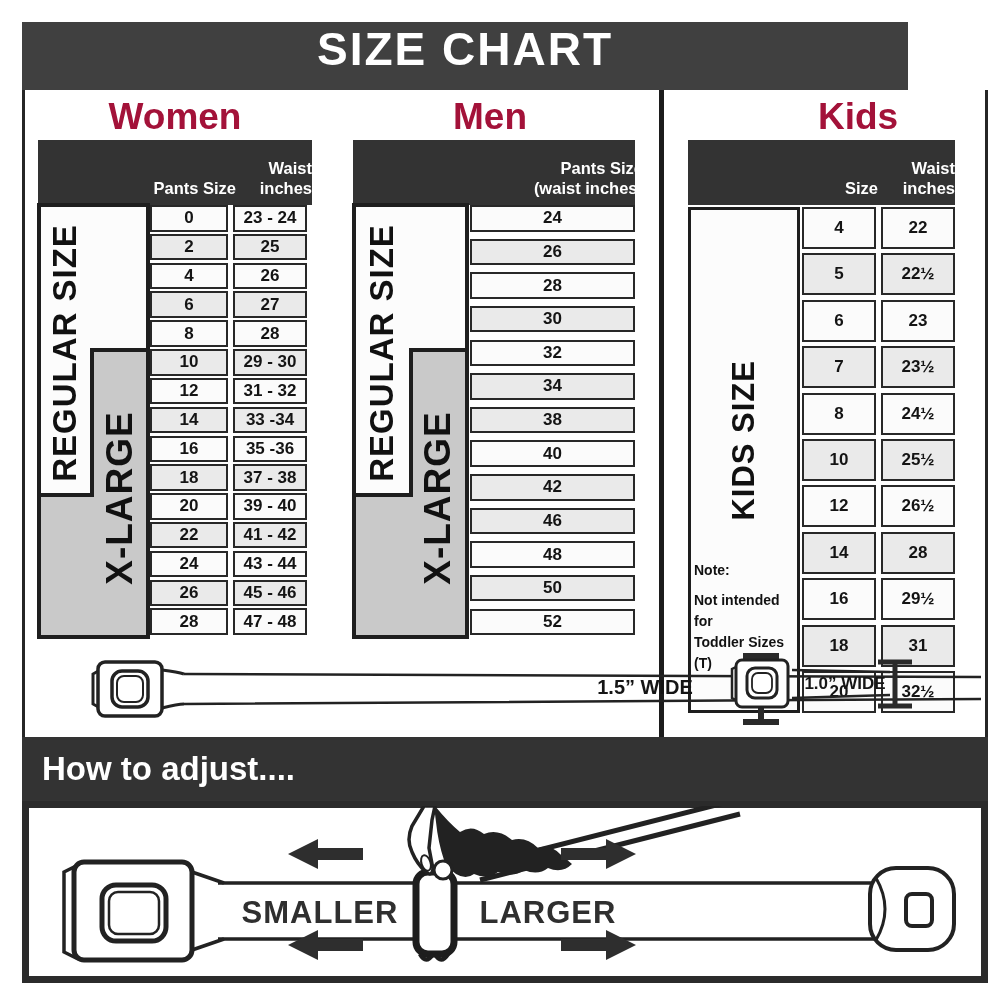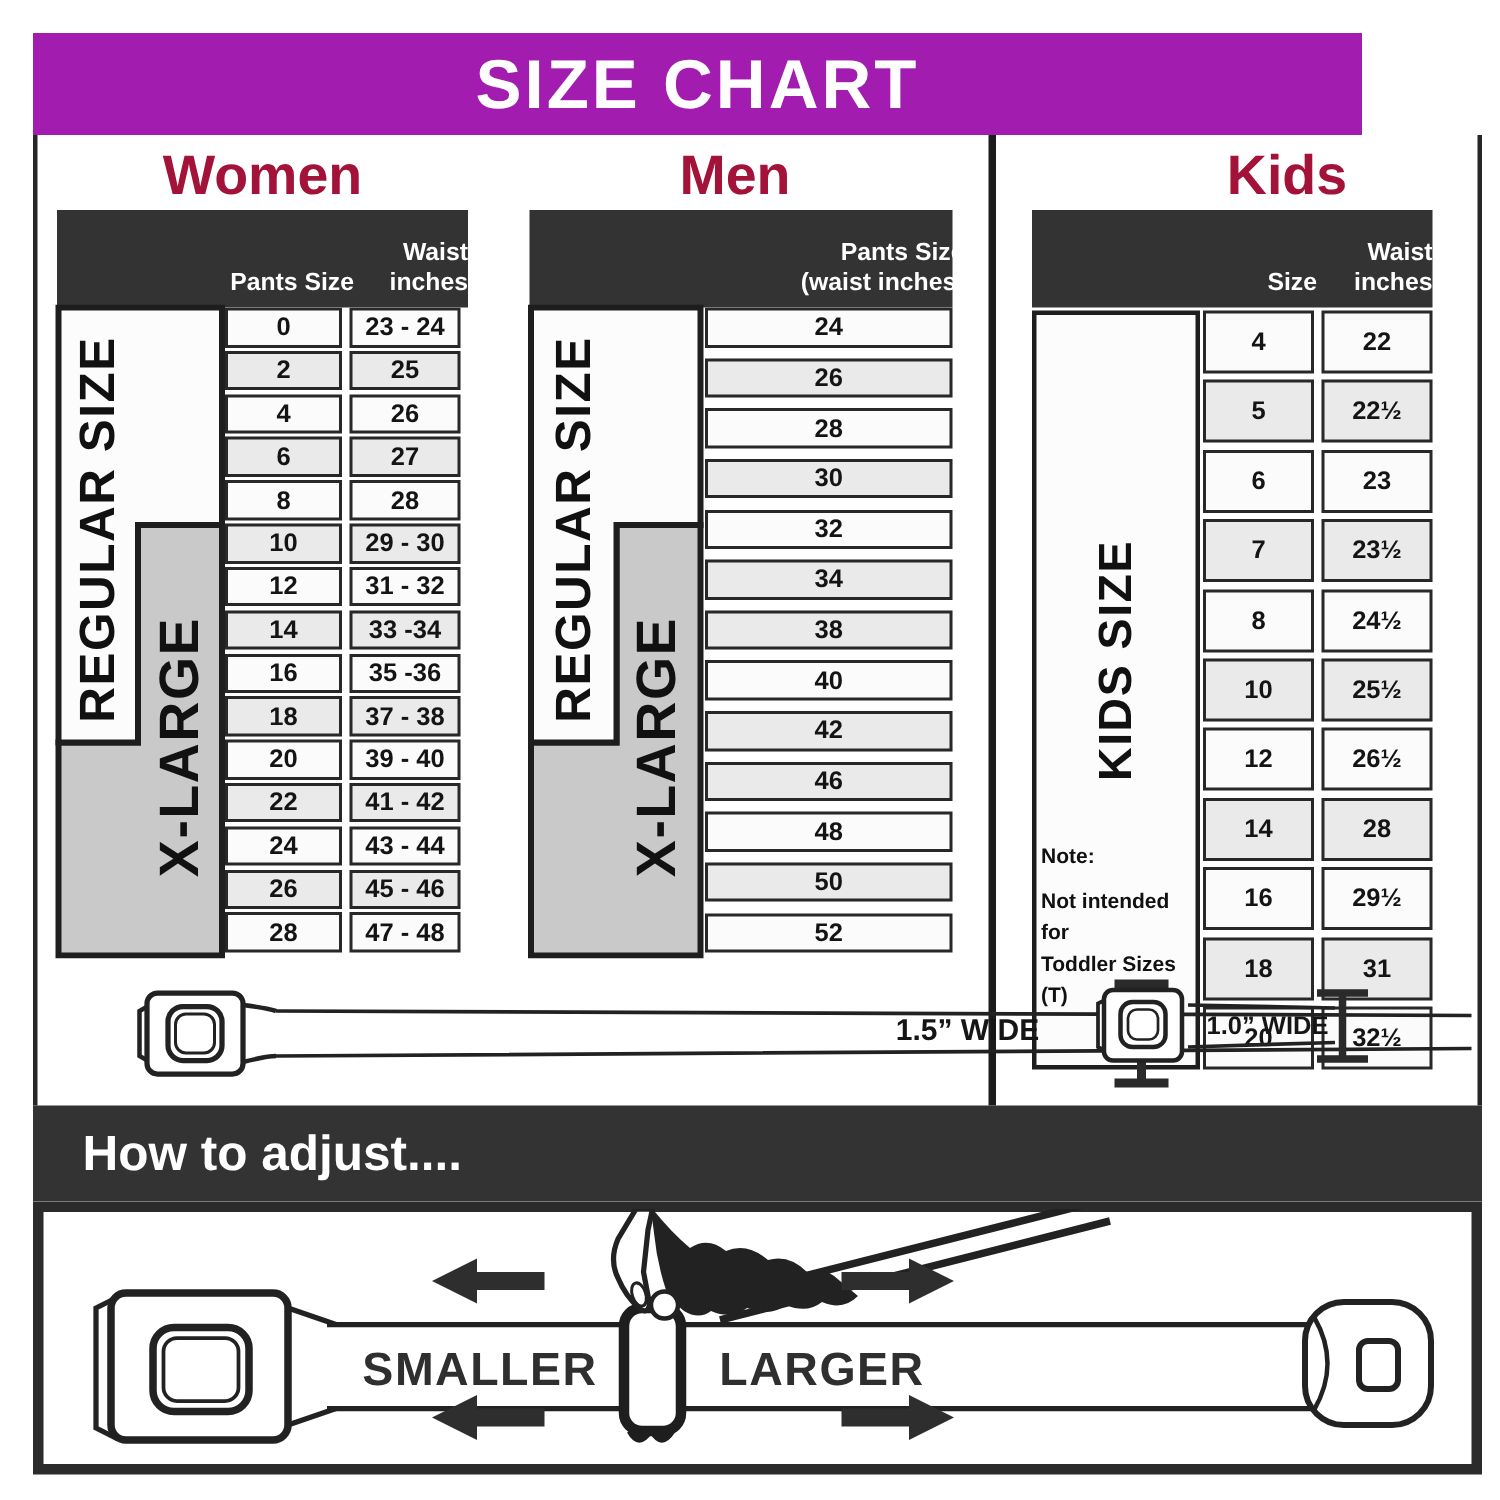--- a/index.html
+++ b/index.html
@@ -5,22 +5,22 @@
   html,body{margin:0;padding:0;}
   body{
     width:1000px;height:1000px;background:#ffffff;position:relative;
     font-family:"Liberation Sans",sans-serif;color:#1a1a1a;
     -webkit-font-smoothing:antialiased;
   }
   .abs{position:absolute;}
 
   
   .titlebar{
-    left:22px;top:22px;width:886px;height:68px;background:#a21caf;
-    display:flex;align-items:center;justify-content:center;
+    left:22px;top:22px;width:886px;height:68px;background:#404040;
+    display:flex;align-items:flex-start;justify-content:center;
     color:#ffffff;font-size:46px;font-weight:bold;letter-spacing:2px;
   }
 
   
   .panel{
     left:22px;top:90px;width:966px;height:647px;background:#ffffff;
     border-left:3px solid #262626;border-right:3px solid #262626;
     box-sizing:border-box;
   }
   .divider-v{left:659px;top:90px;width:5px;height:647px;background:#1c1c1c;}
@@ -79,21 +79,21 @@
 
   
   .belt-label{
     font-weight:bold;color:#151515;text-align:center;
   }
 
   
   .adjust-band{
     left:22px;top:737px;width:966px;height:64px;background:#333333;
     display:flex;align-items:center;color:#fff;
-    font-size:33px;font-weight:bold;padding-left:33px;box-sizing:border-box;
+    font-size:33px;font-weight:bold;padding-left:20px;box-sizing:border-box;
   }
   .adjust-box{
     left:22px;top:801px;width:966px;height:182px;background:#ffffff;
     border:7px solid #2b2b2b;box-sizing:border-box;
   }
   .adjust-word{
     top:893px;height:40px;display:flex;align-items:center;justify-content:center;
     font-size:31px;font-weight:bold;color:#2f2f2f;letter-spacing:1px;
   }
   svg{display:block;}

